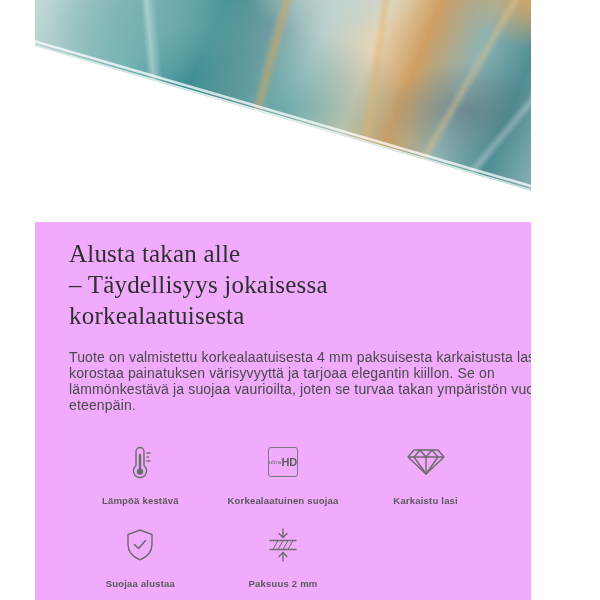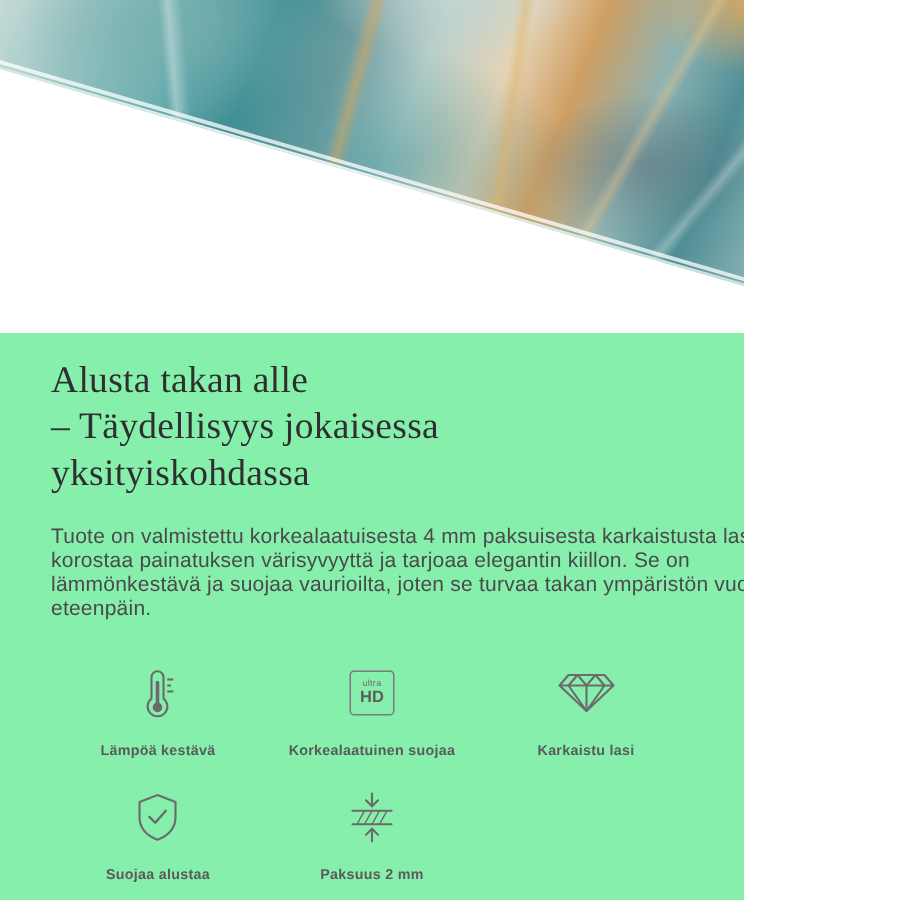--- a/index.html
+++ b/index.html
@@ -10,22 +10,23 @@
     height: 600px;
     overflow: hidden;
     background: #ffffff;
     font-family: "Liberation Sans", sans-serif;
   }
 
   .page {
     position: relative;
     width: 496px;
     height: 600px;
-    background: #86efac;
+    background: #f0abfc;
     overflow: hidden;
+    margin-left: 35px;
   }
 
   
   .hero {
     position: relative;
     width: 600px;
     height: 222px;
     overflow: hidden;
     background: #ffffff;
   }
@@ -164,21 +165,21 @@
     text-align: center;
     letter-spacing: 0.2px;
     font-weight: bold;
   }
   .ultrahd-box {
     width: 30px;
     height: 30px;
     border: 1.4px solid #7a7a7a;
     border-radius: 3px;
     display: flex;
-    flex-direction: column;
+    flex-direction: row;
     align-items: center;
     justify-content: center;
     line-height: 1;
     text-align: center;
   }
   .ultrahd-box .u1 { font-size: 6px; color: #6b6b6b; letter-spacing: 0.2px; }
   .ultrahd-box .u2 { font-size: 11px; font-weight: bold; color: #5d5d5d; margin-top: 1px; }
 </style>
 </head>
 <body>
@@ -193,21 +194,21 @@
     <div class="hero-mask"></div>
     <div class="sparkle sp1"></div>
     <div class="sparkle sp2"></div>
     <div class="sparkle sp3"></div>
   </div>
 
   <div class="content">
 
     <h1 class="headline">
       <span>Alusta takan alle</span>
-      <span class="line2">– Täydellisyys jokaisessa yksityiskohdassa</span>
+      <span class="line2">– Täydellisyys jokaisessa korkealaatuisesta</span>
     </h1>
 
     <p class="body-copy">Tuote on valmistettu korkealaatuisesta 4 mm paksuisesta karkaistusta lasista, joka korostaa painatuksen värisyvyyttä ja tarjoaa elegantin kiillon. Se on lämmönkestävä ja suojaa vaurioilta, joten se turvaa takan ympäristön vuosiksi eteenpäin.</p>
 
     <div class="features">
 
       <div class="feature">
         <div class="feature-icon">
           <svg width="30" height="40" viewBox="0 0 30 40" fill="none" stroke="#6b6b6b" stroke-width="1.4">
             <path d="M15 5.5 a4 4 0 0 1 4 4 v14.2 a6.6 6.6 0 1 1 -8 0 V9.5 a4 4 0 0 1 4 -4 z"></path>

